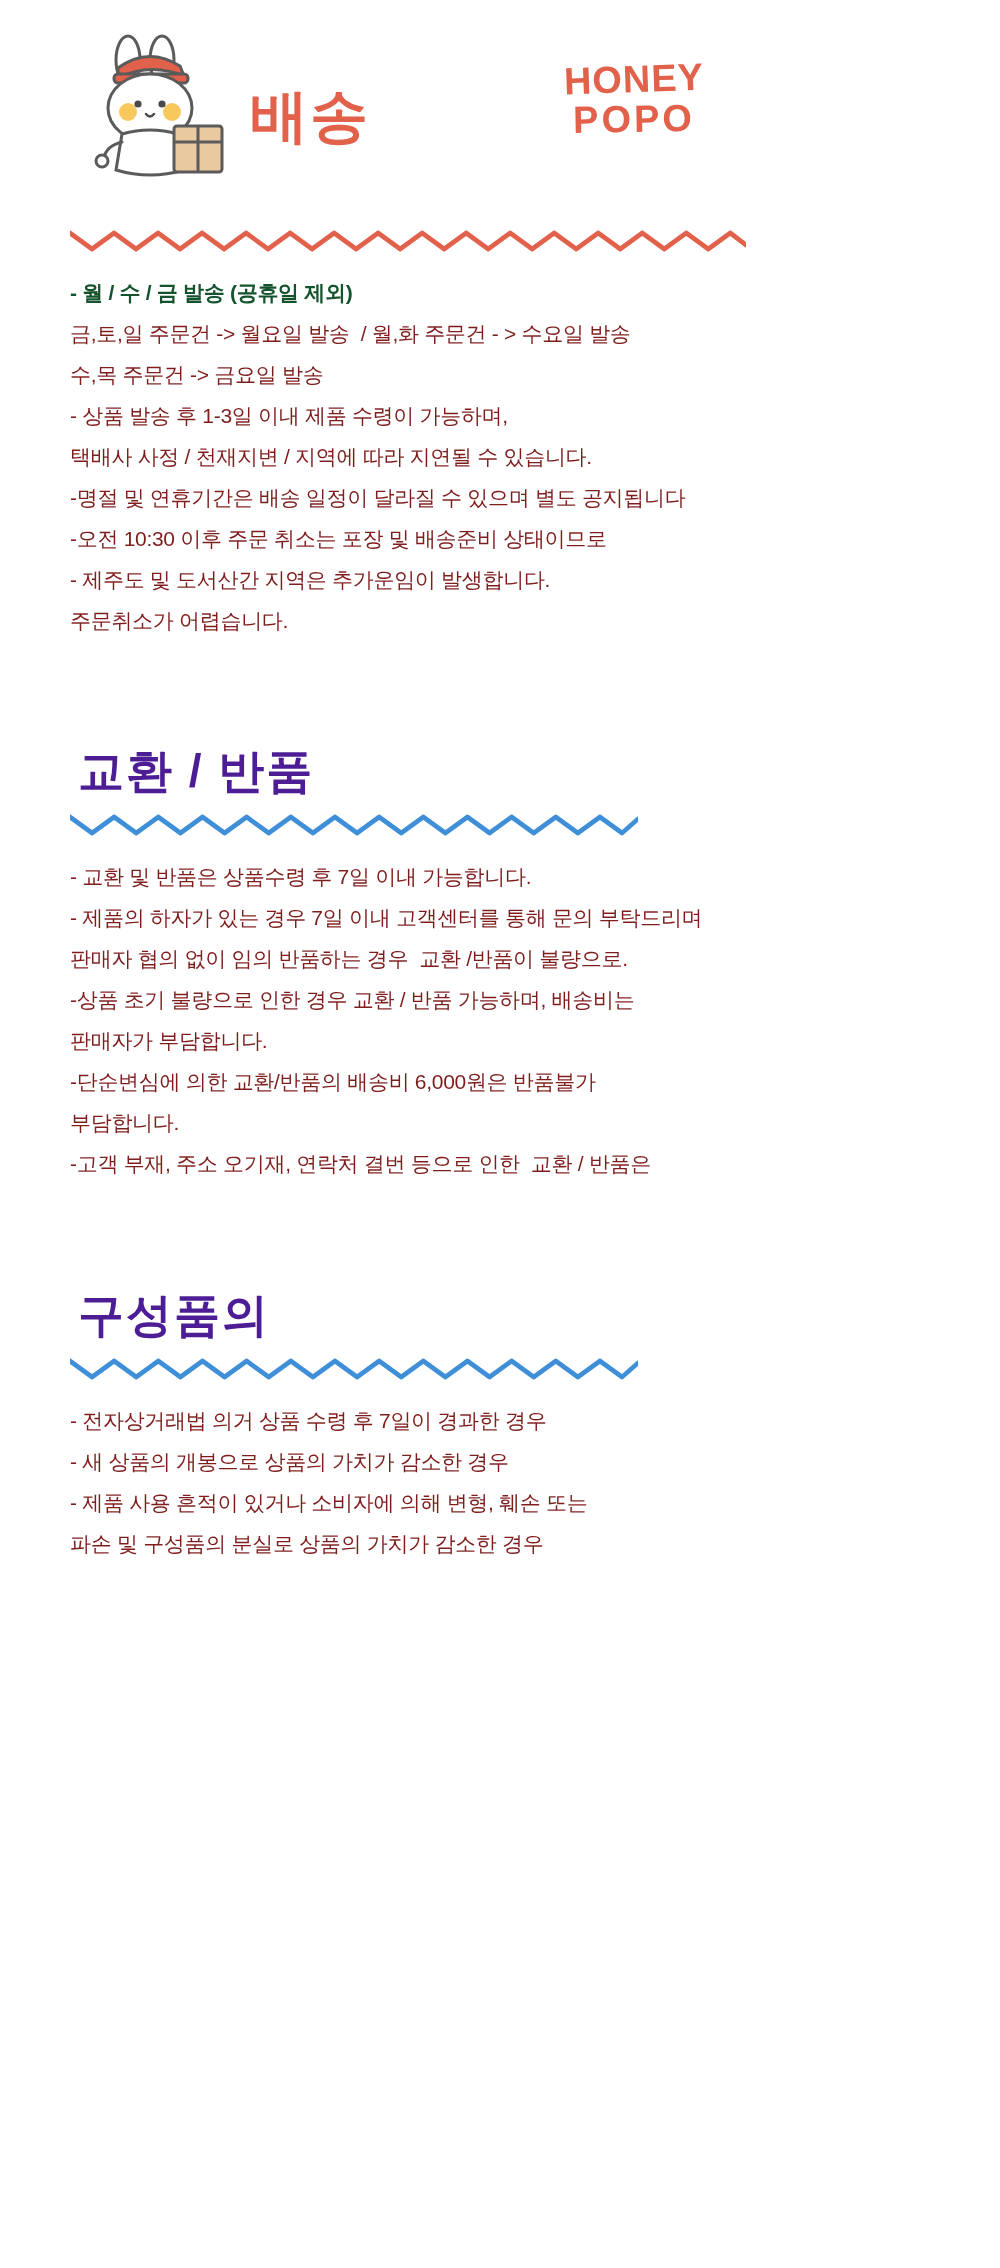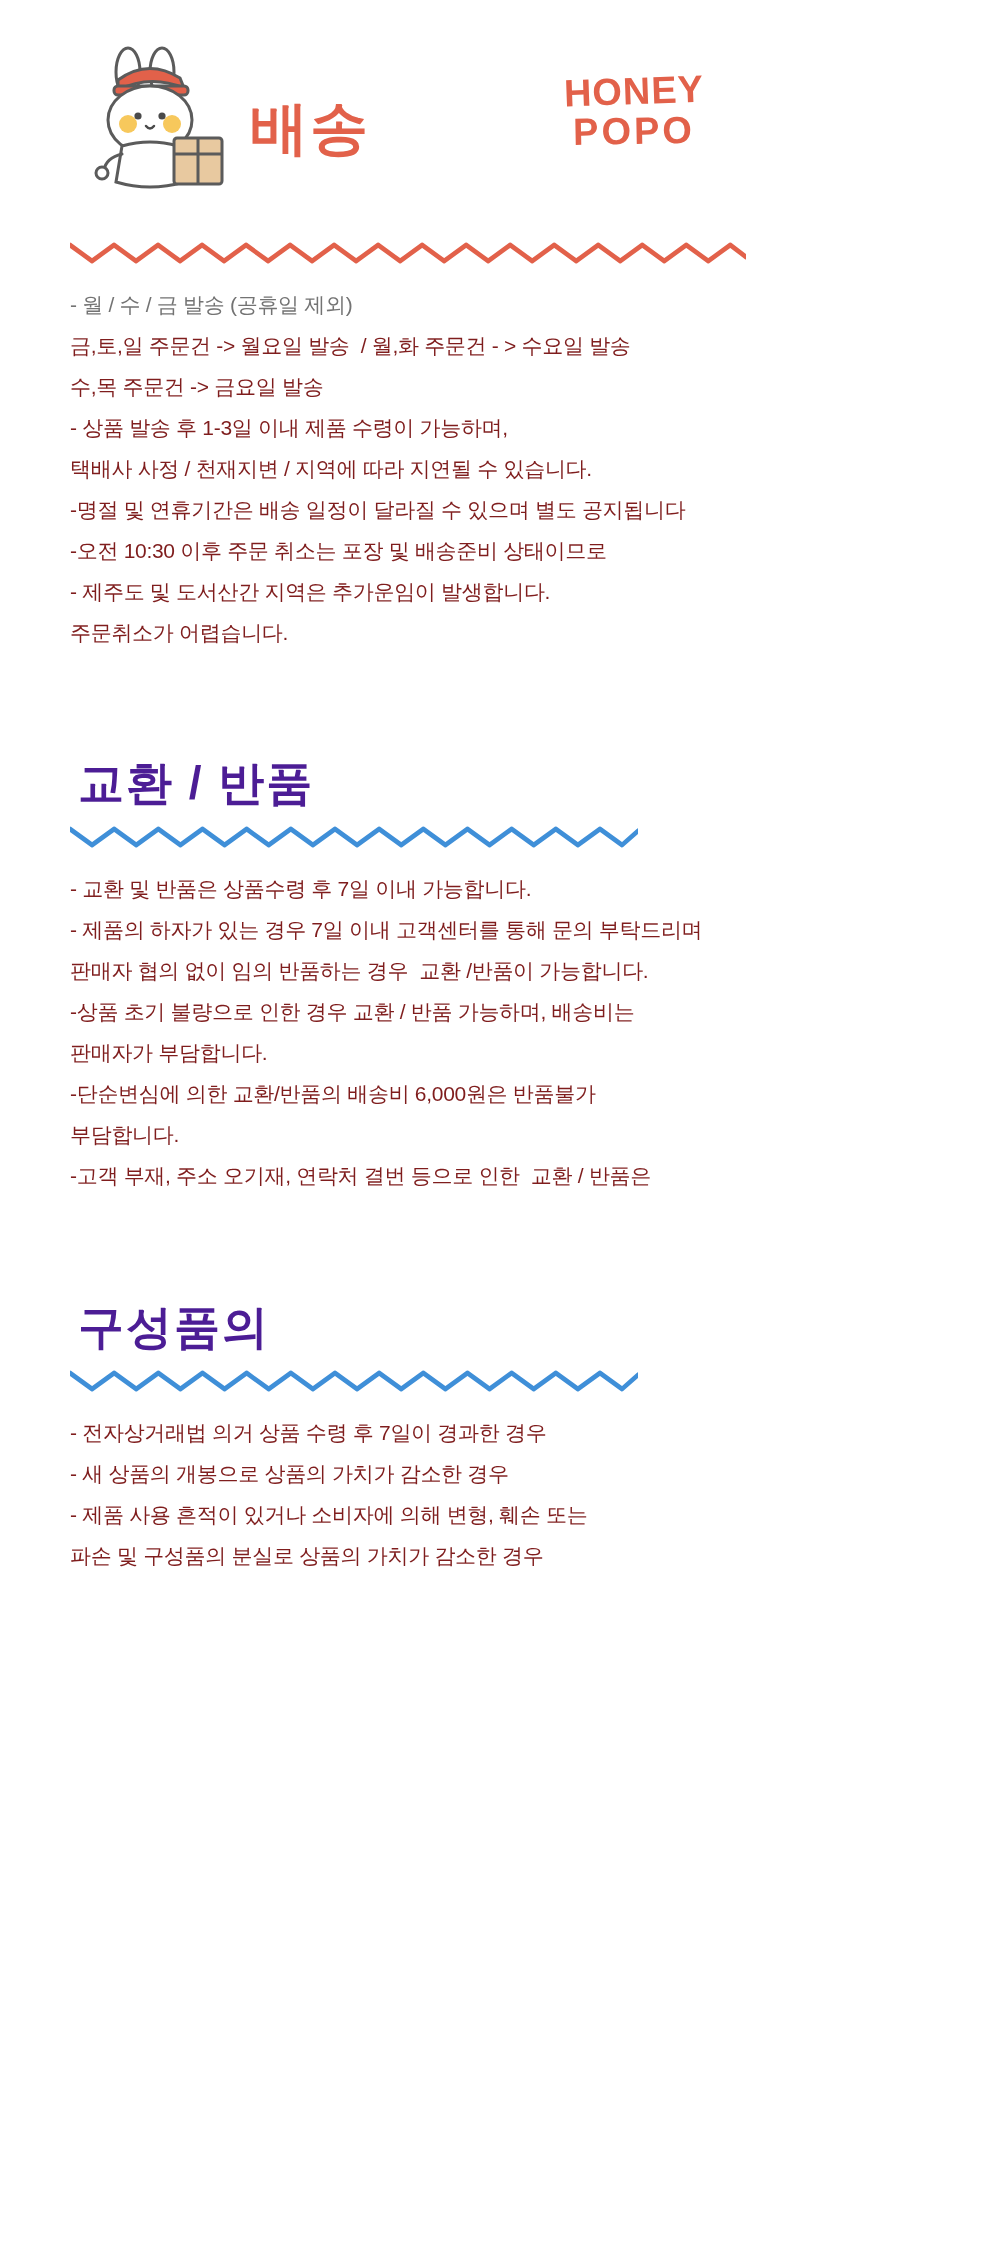--- a/index.html
+++ b/index.html
@@ -12,21 +12,21 @@
     min-height: 2268px;
     font-family: "Liberation Sans", "DejaVu Sans", sans-serif;
     color: #3a3a3a;
     -webkit-font-smoothing: antialiased;
   }
   .page {
     position: relative;
     width: 816px;
     min-height: 2268px;
     box-sizing: border-box;
-    padding: 12px 70px;
+    padding: 0 70px;
   }
 
   
   .header {
     position: relative;
     height: 215px;
   }
   .mascot {
     position: absolute;
     left: 0;
@@ -93,22 +93,22 @@
     list-style: none;
   }
   .body-list li {
     font-size: 21px;
     line-height: 1.95;
     color: #7f1d1d;
     letter-spacing: -0.3px;
     white-space: pre-wrap;
   }
   .body-list li.strong {
-    font-weight: normal;
-    color: #737373;
+    font-weight: bold;
+    color: #14532d;
   }
   .gap-lg { height: 90px; }
   .gap-md { height: 60px; }
 </style>
 </head>
 <body>
 
 <div class="page">
 
   <div class="header">
@@ -171,21 +171,21 @@
   <div class="gap-lg"></div>
 
   <div class="section">
     <h2 class="section-title">교환 / 반품</h2>
     <svg class="zigzag short" viewBox="0 0 720 30" preserveAspectRatio="none">
       <polyline points="0,8 28,24 56,8 84,24 112,8 140,24 168,8 196,24 224,8 252,24 280,8 308,24 336,8 364,24 392,8 420,24 448,8 476,24 504,8 532,24 560,8 588,24 616,8 644,24 672,8 700,24 720,10" fill="none" stroke="#3f8fd8" stroke-width="5" stroke-linejoin="round" stroke-linecap="round"></polyline>
     </svg>
     <ul class="body-list">
       <li>- 교환 및 반품은 상품수령 후 7일 이내 가능합니다.</li>
       <li>- 제품의 하자가 있는 경우 7일 이내 고객센터를 통해 문의 부탁드리며</li>
-      <li>판매자 협의 없이 임의 반품하는 경우  교환 /반품이 가능합니다.</li>
+      <li>판매자 협의 없이 임의 반품하는 경우  교환 /반품이 불량으로.</li>
       <li>-상품 초기 불량으로 인한 경우 교환 / 반품 가능하며, 배송비는</li>
       <li>판매자가 부담합니다.</li>
       <li>-단순변심에 의한 교환/반품의 배송비 6,000원은 반품불가</li>
       <li>부담합니다.</li>
       <li>-고객 부재, 주소 오기재, 연락처 결번 등으로 인한  교환 / 반품은</li>
     </ul>
   </div>
 
   <div class="gap-lg"></div>
 

